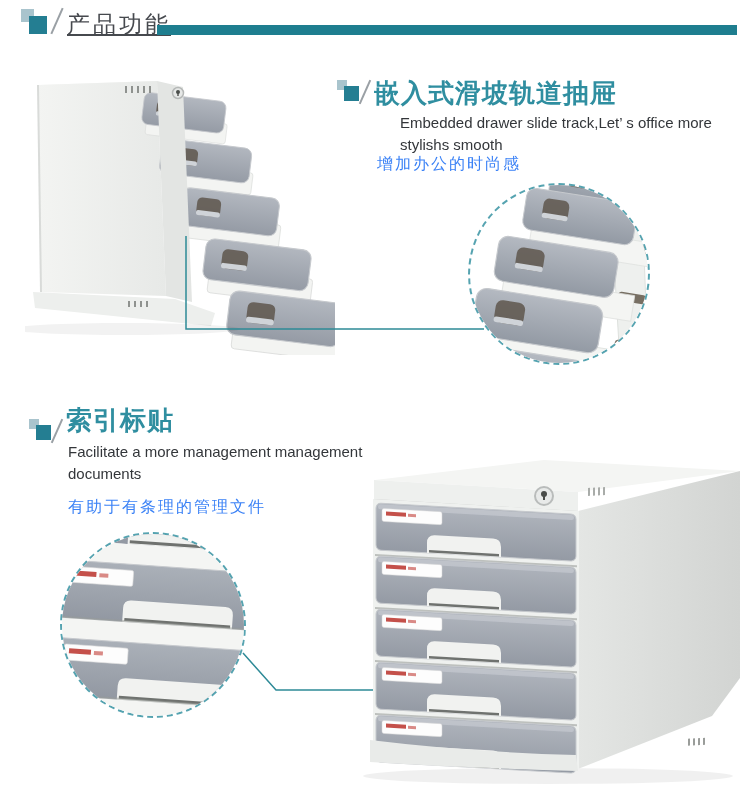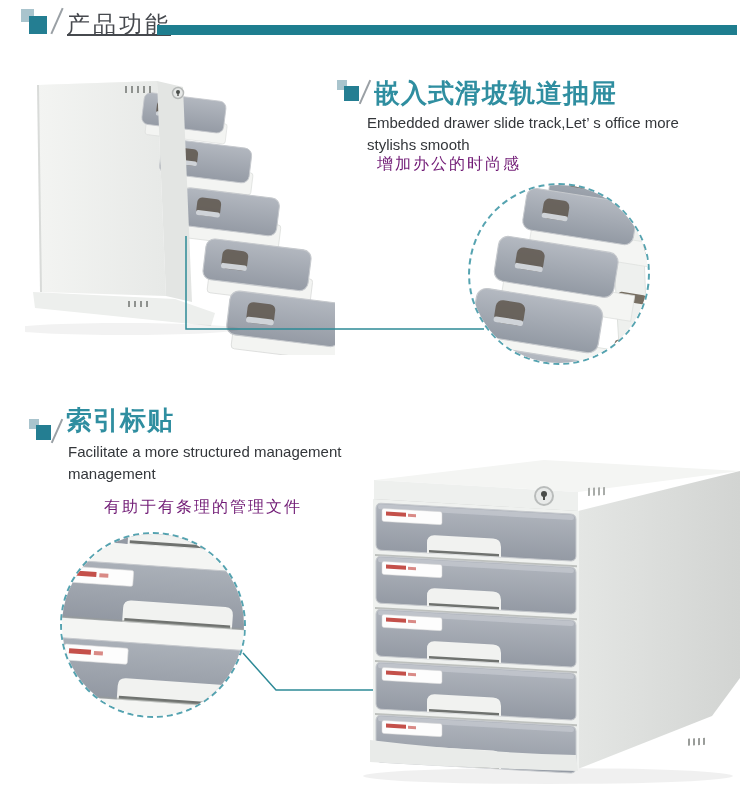--- a/index.html
+++ b/index.html
@@ -4,21 +4,21 @@
 <style>
   html,body{margin:0;padding:0;}
   body{width:750px;height:806px;background:#ffffff;position:relative;overflow:hidden;
        font-family:"Liberation Sans", sans-serif;}
   .abs{position:absolute;}
   .sq{position:absolute;}
   .slash{position:absolute;width:2px;background:#9aa0a5;transform:rotate(24deg);}
   .hdr-title{position:absolute;font-size:23px;color:#46494e;letter-spacing:3px;white-space:nowrap;text-decoration:underline;}
   .sec-title{position:absolute;font-size:26px;font-weight:bold;color:#2f8ea0;letter-spacing:1px;white-space:nowrap;}
   .desc-en{position:absolute;font-size:15px;color:#33363a;line-height:1.45;}
-  .desc-cn{position:absolute;font-size:16px;color:#701a75;letter-spacing:2px;white-space:nowrap;}
+  .desc-cn{position:absolute;font-size:16px;color:#3b82f6;letter-spacing:2px;white-space:nowrap;}
   .bar{position:absolute;background:#1e7e8f;}
   .callout{position:absolute;border:2px dashed #55a3b0;border-radius:50%;background:#fff;overflow:hidden;}
   svg{display:block;}
 </style>
 </head>
 <body>
 
 <div class="sq" style="left:21px;top:9px;width:13px;height:13px;background:#a9c4cd;"></div>
 <div class="sq" style="left:29px;top:16px;width:18px;height:18px;background:#247e92;"></div>
 <div class="slash" style="left:56px;top:7px;height:28px;"></div>
@@ -95,21 +95,21 @@
     <circle cx="153" cy="23" r="5.5" fill="#e6e8e7" stroke="#b5b8b7" stroke-width="1.5"></circle>
     <circle cx="153" cy="22" r="2" fill="#4a4d4a"></circle>
       <rect x="152.3" y="22" width="1.4" height="4" fill="#4a4d4a"></rect>
   </g>
 </svg>
 
 <div class="sq" style="left:337px;top:80px;width:10px;height:10px;background:#a9c4cd;"></div>
 <div class="sq" style="left:344px;top:86px;width:15px;height:15px;background:#247e92;"></div>
 <div class="slash" style="left:364px;top:79px;height:26px;"></div>
 <div class="sec-title" style="left:374px;top:76px;">嵌入式滑坡轨道抽屉</div>
-<div class="desc-en" style="left:367px;top:112px;width:345px;">Embedded drawer slide track,Let’ s office more stylishs smooth</div>
+<div class="desc-en" style="left:400px;top:112px;width:345px;">Embedded drawer slide track,Let’ s office more stylishs smooth</div>
 <div class="desc-cn" style="left:377px;top:154px;">增加办公的时尚感</div>
 
 <svg class="abs" style="left:180px;top:232px;" width="310" height="105">
   <polyline points="6,4 6,97 304,97" fill="none" stroke="#2e8a97" stroke-width="1.5"></polyline>
 </svg>
 
 <div class="callout" style="left:468px;top:183px;width:178px;height:178px;">
   <svg width="178" height="178" viewBox="0 0 178 178">
     <defs>
       <linearGradient id="frontGradB" x1="0" y1="0" x2="0" y2="1">
@@ -149,22 +149,22 @@
       <rect x="0" y="0" width="112" height="42" rx="9" fill="url(#frontGradB)" stroke="#c6c9cd"></rect>
       <rect x="18" y="8" width="26" height="20" rx="6" fill="#5e564c" opacity="0.85"></rect>
     </g>
   </svg>
 </div>
 
 <div class="sq" style="left:29px;top:419px;width:10px;height:10px;background:#a9c4cd;"></div>
 <div class="sq" style="left:36px;top:425px;width:15px;height:15px;background:#247e92;"></div>
 <div class="slash" style="left:56px;top:418px;height:26px;"></div>
 <div class="sec-title" style="left:66px;top:403px;">索引标贴</div>
-<div class="desc-en" style="left:68px;top:441px;width:310px;">Facilitate a more structured management management</div>
-<div class="desc-cn" style="left:68px;top:497px;margin-left:36px;">有助于有条理的管理文件</div>
+<div class="desc-en" style="left:68px;top:441px;width:310px;">Facilitate a more management management documents</div>
+<div class="desc-cn" style="left:68px;top:497px;">有助于有条理的管理文件</div>
 
 <div class="callout" style="left:60px;top:532px;width:182px;height:182px;">
   <svg width="182" height="182" viewBox="0 0 182 182">
     <defs>
       <linearGradient id="frontGradC" x1="0" y1="0" x2="0" y2="1">
         <stop offset="0" stop-color="#aab0b8"></stop>
           <stop offset="1" stop-color="#9298a2"></stop>
       </linearGradient>
     </defs>
     <g transform="rotate(4 91 91)">

